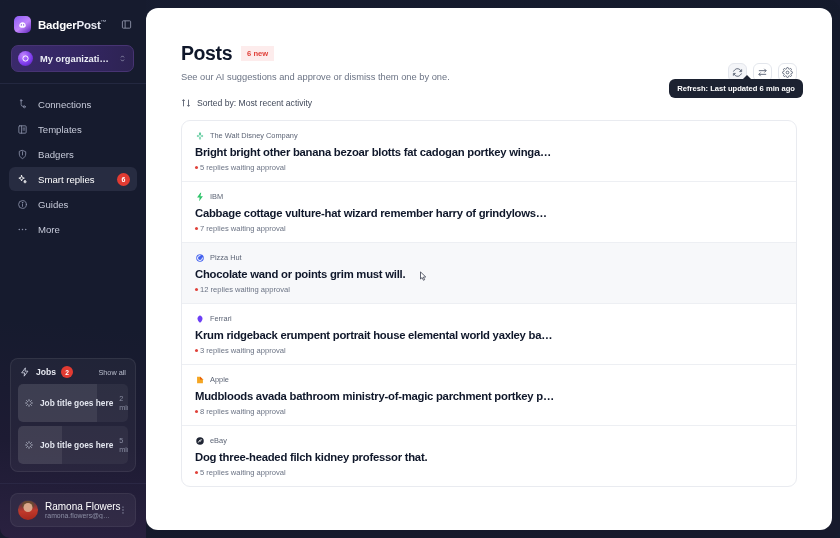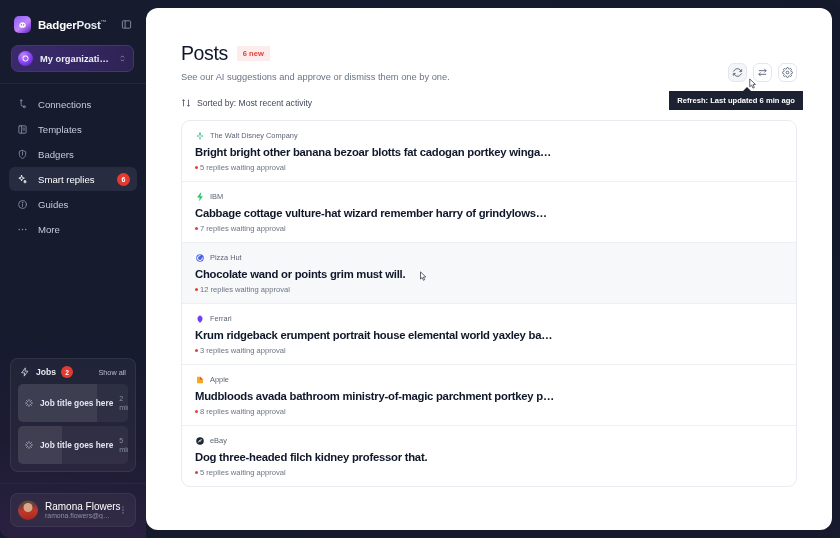--- a/index.html
+++ b/index.html
@@ -182,21 +182,21 @@
   .main {
     flex: 1;
     margin: 8px 8px 8px 0;
     background: #ffffff;
     border-radius: 12px;
     position: relative;
     overflow: hidden;
   }
   .main-inner { padding: 34px 35px 0 35px; position: relative; height: 100%; }
   .title-row { display:flex; align-items:center; gap:9px; }
-  .page-title { font-size: 19.5px; font-weight: 400; color:#0f172a; letter-spacing:-0.4px;}
+  .page-title { font-size: 19.5px; font-weight: 700; color:#0f172a; letter-spacing:-0.4px;}
   .new-badge {
     background:#fdecec; color:#e0413a;
     font-size:7.6px; font-weight:700;
     padding: 3px 6px; border-radius: 0;
   }
   .subtitle { font-size:9.3px; color:#6b7384; margin-top:7px; }
   .sorted-row { display:flex; align-items:center; gap:6px; margin-top:16px; }
   .sorted-ic { color:#4a5263; display:flex; width:10px;height:10px;}
   .sorted-text { font-size:8.6px; color:#404859; font-weight:500;}
   
@@ -211,24 +211,24 @@
     display:flex;align-items:center;justify-content:center;
     color:#5a6274; cursor:pointer;
   }
   .act-btn.hover { background:#f4f5f8; }
   .cursor-icon {
     position:absolute; left: 19px; top: 13px;
     color:#262b38; pointer-events:none;
   }
   .tooltip {
     position:absolute;
-    right: -6px; top: 28px;
+    right: -6px; top: 16px;
     background:#1c2231; color:#fff;
     font-size:7.6px; font-weight:600;
-    padding: 5px 8px; border-radius: 0;
+    padding: 5px 8px; border-radius: 6px;
     white-space: nowrap;
   }
   .tooltip:after {
     content:""; position:absolute; top:-4px; right: 52px;
     border-left:4px solid transparent; border-right:4px solid transparent;
     border-bottom:4px solid #1c2231;
   }
   
   .post-list {
     margin-top: 12px;

